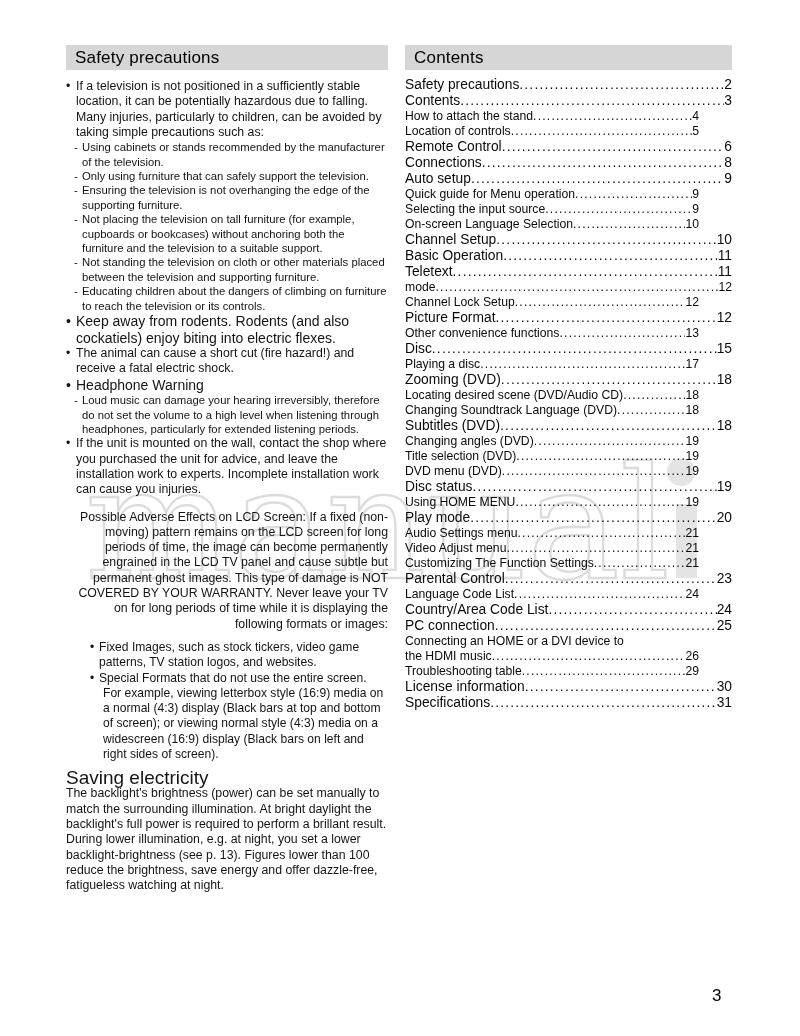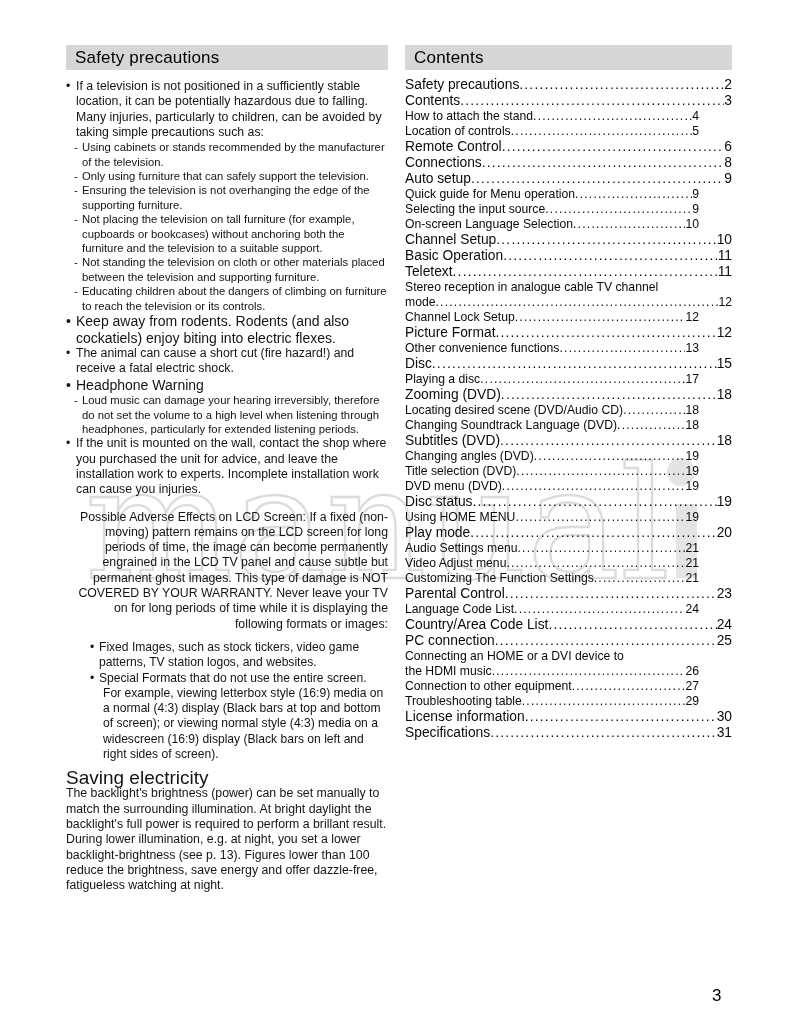--- a/index.html
+++ b/index.html
@@ -197,23 +197,20 @@
           <span class="lbl">Basic Operation</span>
           <span class="dots"></span>
           <span class="pg">11</span>
         </div>
         <div class="trow lg">
           <span class="lbl">Teletext</span>
           <span class="dots"></span>
           <span class="pg">11</span>
         </div>
         <div class="trow sm">
-          <span class="lbl">Stereo reception in analogue cable TV channel</span>
-        </div>
-        <div class="trow sm">
           <span class="lbl">mode</span>
           <span class="dots"></span>
           <span class="pg">12</span>
         </div>
         <div class="trow sm pad">
           <span class="lbl">Channel Lock Setup</span>
           <span class="dots"></span>
           <span class="pg">12</span>
         </div>
         <div class="trow lg">
@@ -323,25 +320,20 @@
         </div>
         <div class="trow sm">
           <span class="lbl">Connecting an HOME or a DVI device to</span>
         </div>
         <div class="trow sm pad">
           <span class="lbl">the HDMI music</span>
           <span class="dots"></span>
           <span class="pg">26</span>
         </div>
         <div class="trow sm pad">
-          <span class="lbl">Connection to other equipment</span>
-          <span class="dots"></span>
-          <span class="pg">27</span>
-        </div>
-        <div class="trow sm pad">
           <span class="lbl">Troubleshooting table</span>
           <span class="dots"></span>
           <span class="pg">29</span>
         </div>
         <div class="trow lg">
           <span class="lbl">License information</span>
           <span class="dots"></span>
           <span class="pg">30</span>
         </div>
         <div class="trow lg">

